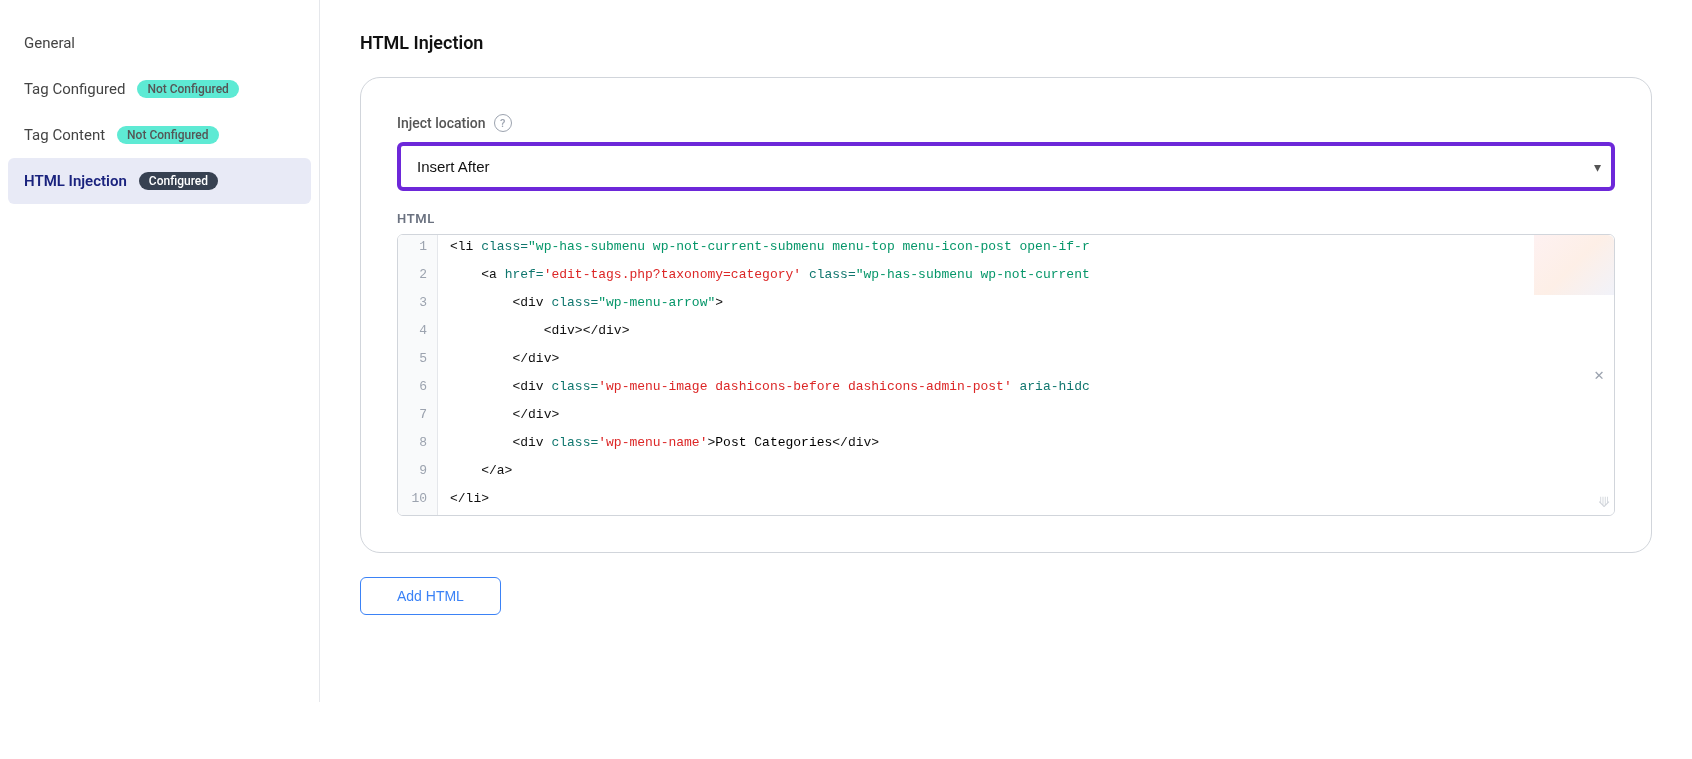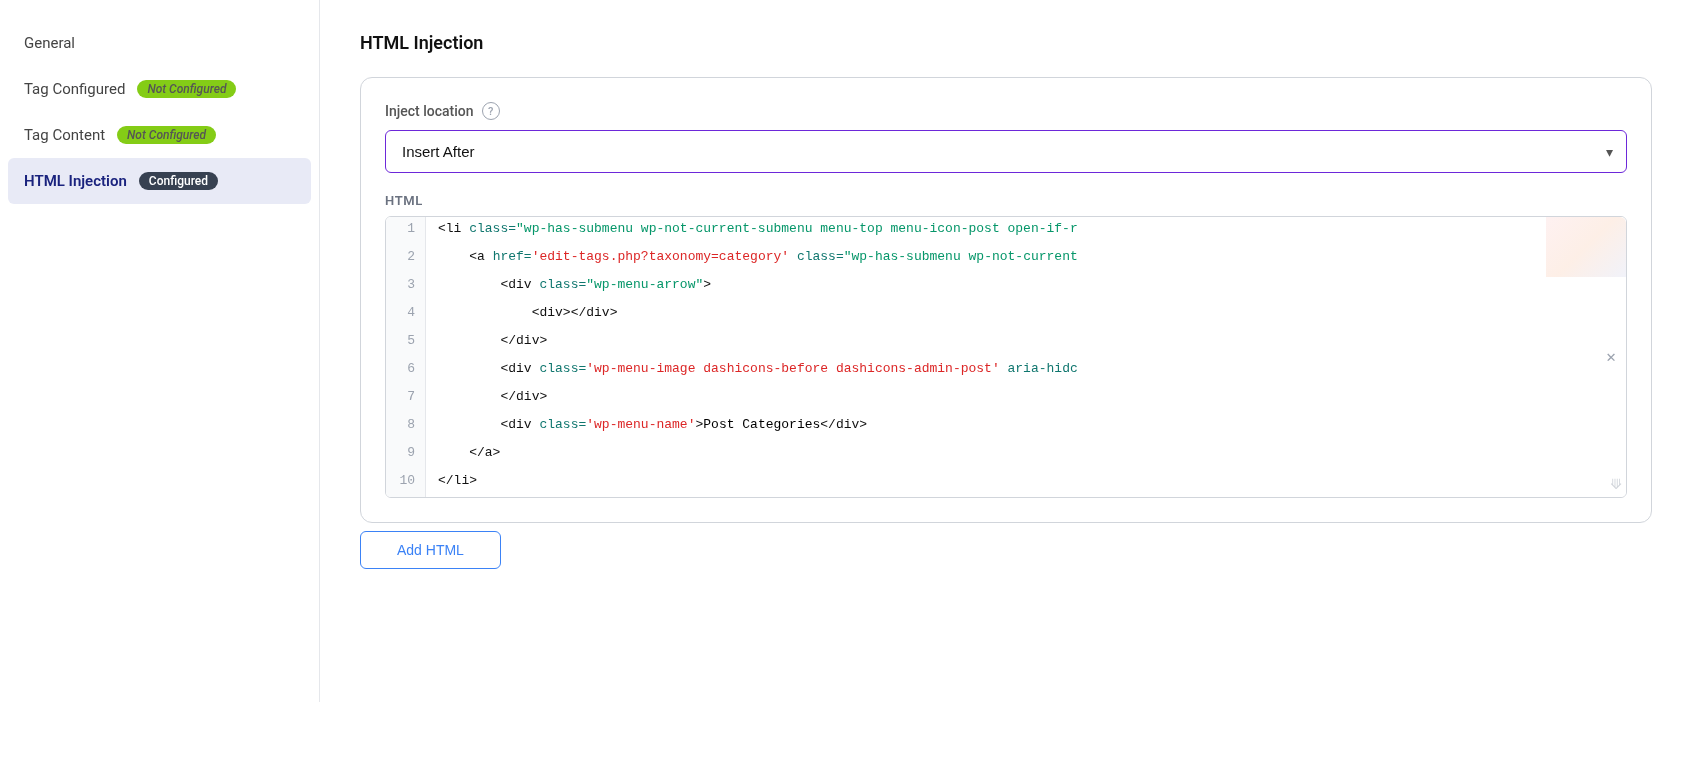--- a/index.html
+++ b/index.html
@@ -70,23 +70,22 @@
     }
 
     .badge {
       font-size: 12px;
       padding: 2px 10px;
       border-radius: 12px;
       font-weight: 500;
     }
 
     .badge-not-configured {
-      background: #84cc16;
+      background: #5eead4;
       color: #555;
-      font-style: italic;
     }
 
     .badge-configured {
       background: #374151;
       color: #fff;
     }
 
     
     .main-content {
       flex: 1;
@@ -96,23 +95,23 @@
 
     .section-title {
       font-size: 18px;
       font-weight: 600;
       color: #111;
       margin-bottom: 24px;
     }
 
     .card {
       border: 1px solid #d1d5db;
-      border-radius: 12px;
-      padding: 24px;
-      margin-bottom: 8px;
+      border-radius: 20px;
+      padding: 36px;
+      margin-bottom: 24px;
     }
 
     .field-label {
       display: flex;
       align-items: center;
       gap: 8px;
       font-size: 14px;
       color: #555;
       margin-bottom: 10px;
       font-weight: 500;
@@ -131,21 +130,21 @@
       cursor: pointer;
     }
 
     .select-wrapper {
       position: relative;
     }
 
     .select-field {
       width: 100%;
       padding: 12px 40px 12px 16px;
-      border: 1px solid #6d28d9;
+      border: 4px solid #6d28d9;
       border-radius: 6px;
       font-size: 15px;
       color: #111;
       appearance: none;
       background: #fff;
       cursor: pointer;
       outline: none;
     }
 
     .select-chevron {

